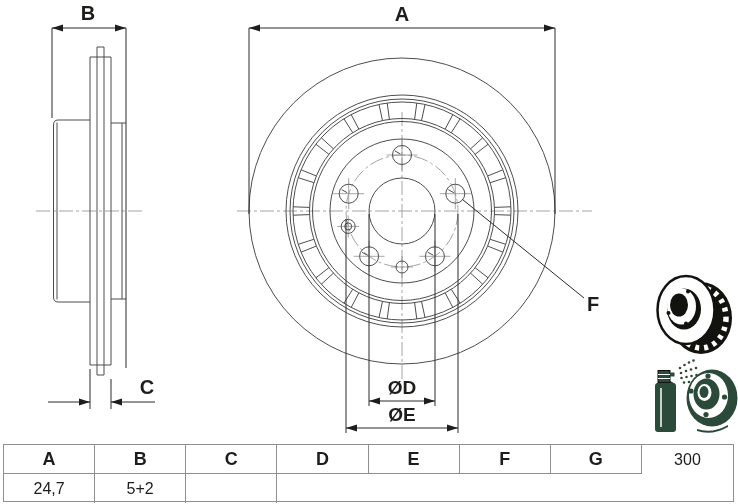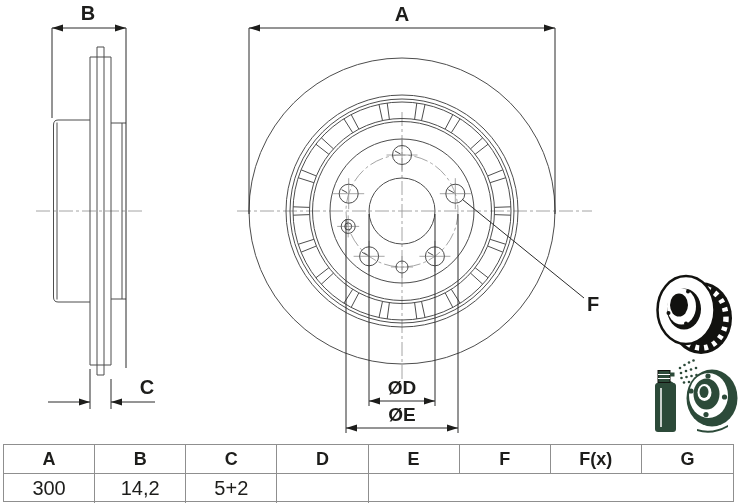--- a/index.html
+++ b/index.html
@@ -15,21 +15,21 @@
           fill:#1d1d1b;text-anchor:middle;}
   .dimtxt2{font-family:"Liberation Sans",sans-serif;font-size:19px;font-weight:bold;
           fill:#1d1d1b;text-anchor:middle;}
   #spec-table{position:absolute;left:3px;top:444px;width:731px;height:58px;
       display:grid;grid-template-columns:repeat(8,1fr);grid-template-rows:29px 29px;
       border:1px solid #8f8f8f;box-sizing:border-box;background:#fff;}
   #spec-table .cell{border-right:1px solid #8f8f8f;border-bottom:1px solid #8f8f8f;
       display:flex;align-items:center;justify-content:center;color:#1d1d1b;box-sizing:border-box;}
   #spec-table .cell:nth-child(8n){border-right:none;}
   #spec-table .hdr{font-size:18px;font-weight:bold;}
-  #spec-table .val{font-size:20px;border-bottom:none;}
+  #spec-table .val{font-size:16px;border-bottom:none;}
 </style>
 </head>
 <body>
 
 <div id="stage">
 <svg width="738" height="443" viewBox="0 0 738 443">
 
   <g>
     <line class="cl" x1="36" y1="211" x2="143" y2="211"></line>
 
@@ -233,20 +233,19 @@
   </g>
 </svg>
 
 <div id="spec-table">
   <div class="cell hdr">A</div>
   <div class="cell hdr">B</div>
   <div class="cell hdr">C</div>
   <div class="cell hdr">D</div>
   <div class="cell hdr">E</div>
   <div class="cell hdr">F</div>
-  <div class="cell hdr">F(x)</div>
   <div class="cell hdr">G</div>
   <div class="cell val">300</div>
-  <div class="cell val">14,2</div>
+  <div class="cell val">24,7</div>
   <div class="cell val">5+2</div>
   <div class="cell val"></div>
 </div>
 </div>
 
 </body></html>

